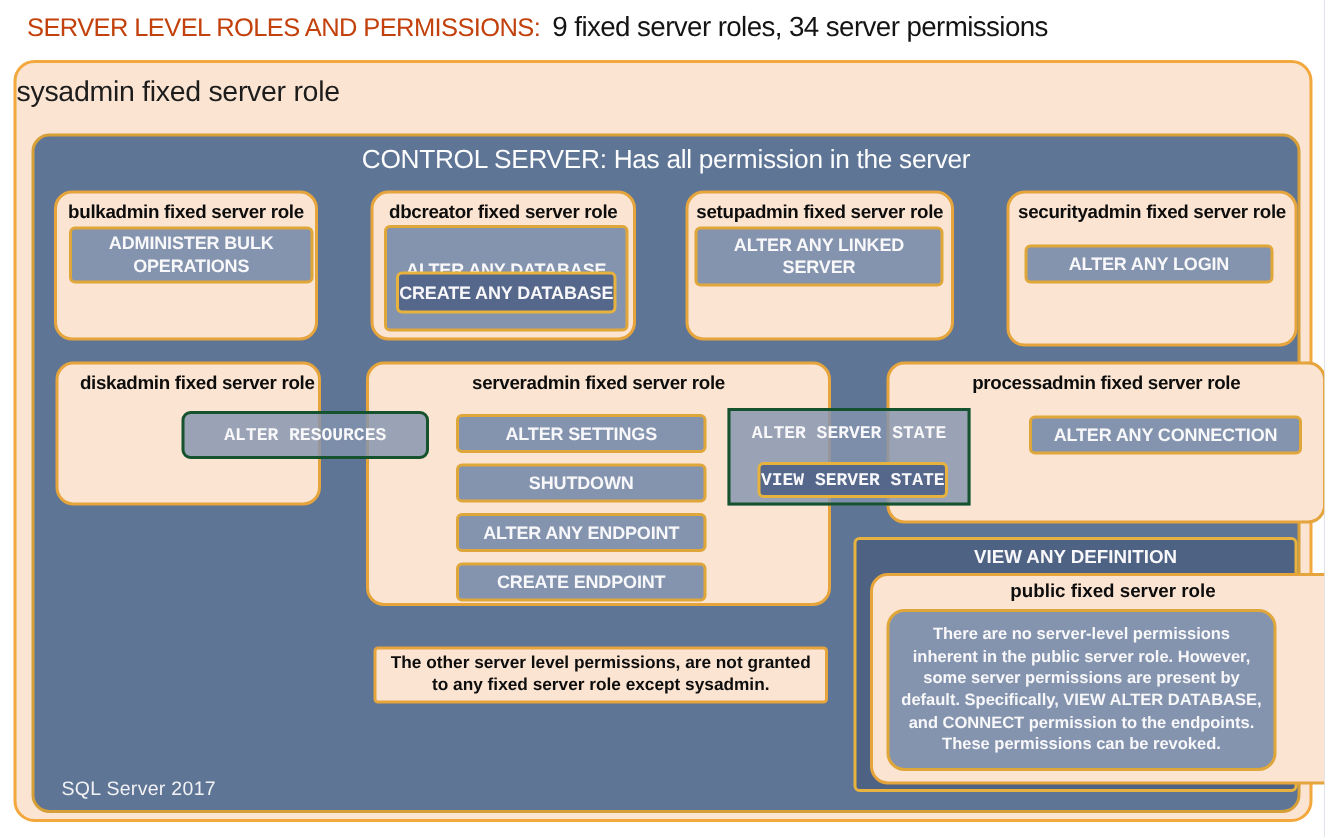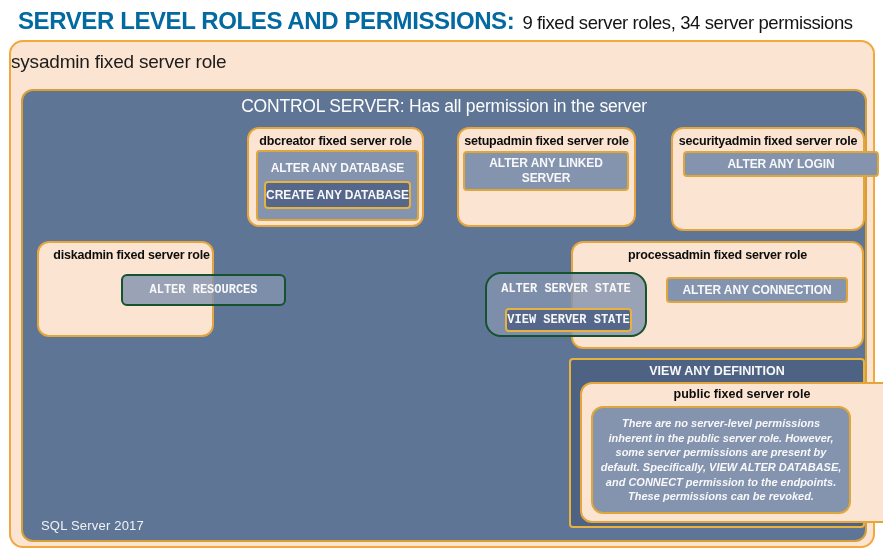--- a/index.html
+++ b/index.html
@@ -1,58 +1,58 @@
 <!DOCTYPE html>
 <html><head>
 <meta charset="utf-8">
 <style>
   * { margin:0; padding:0; box-sizing:border-box; }
   html,body { background:#fff; }
   body { font-family:"Liberation Sans", sans-serif; }
   .page { position:relative; width:883px; height:558px; background:#fff; overflow:hidden; }
 
   .page-title { position:absolute; left:18px; top:7px; white-space:nowrap; letter-spacing:-0.4px; }
-  .page-title .tb { font-weight:bold; font-size:24px; color:#0369a1; }
+  .page-title .tb { font-weight:normal; font-size:17px; color:#c2410c; }
   .page-title .ts { font-weight:normal; font-size:18.5px; color:#141414; margin-left:4px; }
 
   .sysadmin { position:absolute; left:9px; top:40px; width:866px; height:508px;
               background:#FBE4D1; border:2px solid #F2A83C; border-radius:14px; }
   .sysadmin-title { margin-top:9px; text-align:left; font-size:19px; color:#1c1c1c; letter-spacing:-0.2px; }
 
   .control { position:absolute; left:10px; top:47px; width:846px; height:453px;
              background:#5E7596; border:2px solid #D69F38; border-radius:12px; }
   .control-header { margin-top:5px; text-align:center; font-size:17.5px; color:#FDFDFD; letter-spacing:-0.2px; }
 
   .role { position:absolute; background:#FBE4D1; border:2px solid #E5A43C; border-radius:12px; }
   .role-title { margin-top:5px; text-align:center; font-weight:bold; font-size:12.5px; color:#0d0d0d; letter-spacing:-0.2px; }
 
   .perm { position:absolute; background:#8494AE; border:2px solid #DFA63A; border-radius:4px;
           color:#F8F8FA; font-weight:bold; font-size:12px; letter-spacing:-0.1px;
           display:flex; align-items:center; justify-content:center; text-align:center; line-height:1.25; }
-  .perm-top { align-items:flex-start; padding-top:9px; }
+  .perm-top { align-items:flex-start; padding-top:21px; }
   .perm-dark { position:absolute; background:#55688B; border:2px solid #E7B23E; border-radius:4px;
                color:#F8F8FA; font-weight:bold; font-size:12px;
                display:flex; align-items:center; justify-content:center; }
   .straddle { position:absolute; background:rgba(132,148,174,0.82); border:2px solid #14532d;
               border-radius:6px; color:#F8F8FA; font-weight:bold; font-size:12px; z-index:5;
               display:flex; align-items:center; justify-content:center;font-family:Liberation Mono, monospace; }
-  .straddle-tall { align-items:flex-start; padding-top:8px; border-radius:16px; }
+  .straddle-tall { align-items:flex-start; padding-top:8px; border-radius:0; }
 
   .warning { position:absolute; left:5px; right:5px; top:52px; text-align:center;
              color:#EE0000; font-weight:bold; font-size:11.5px; line-height:1.3; }
 
   .viewdef { position:absolute; background:#4E6384; border:2px solid #E7B23E; border-radius:4px; }
   .viewdef-title { margin-top:4px; text-align:center; font-weight:bold; font-size:12.5px; color:#F8F8FA; }
   .public-box { position:absolute; left:9px; top:22px; width:324px; height:141px;
                 background:#FBE4D1; border:2px solid #E5A43C; border-radius:12px; }
   .public-title { margin-top:3px; text-align:center; font-weight:bold; font-size:12.5px; color:#0d0d0d; }
   .public-desc { position:absolute; left:9px; top:22px; width:260px; height:108px;
                  background:#8494AE; border:2px solid #DFA63A; border-radius:12px;
                  color:#F8F8FA; font-weight:bold; font-size:11px; line-height:1.34;
-                 display:flex; align-items:center; justify-content:center; text-align:center; padding:2px 7px;font-style:italic; }
+                 display:flex; align-items:center; justify-content:center; text-align:center; padding:2px 7px; }
 
   .note { position:absolute; left:226px; top:340px; width:303px; height:38px;
           background:#FBE4D1; border:2px solid #E5A43C; border-radius:3px;
           display:flex; align-items:center; justify-content:center; text-align:center;
           font-weight:bold; font-size:11.5px; color:#0d0d0d; line-height:1.3; padding:0 6px; }
 
   .footer { position:absolute; left:18px; bottom:7px; color:#F2F2F4; font-size:13px; letter-spacing:0.2px; }
 </style>
 </head>
 <body>
@@ -63,61 +63,73 @@
     <span class="tb">SERVER LEVEL ROLES AND PERMISSIONS:</span>
     <span class="ts">9 fixed server roles, 34 server permissions</span>
   </div>
 
   <div class="sysadmin">
     <div class="sysadmin-title">sysadmin fixed server role</div>
 
     <div class="control">
       <div class="control-header">CONTROL SERVER: Has all permission in the server</div>
 
+      <div class="role" style="left:13px; top:36px; width:176px; height:100px;">
+        <div class="role-title">bulkadmin fixed server role</div>
+        <div class="perm" style="left:8px; top:22px; width:163px; height:38px;">ADMINISTER BULK OPERATIONS</div>
+      </div>
 
       <div class="role" style="left:224px; top:36px; width:177px; height:100px;">
         <div class="role-title">dbcreator fixed server role</div>
         <div class="perm perm-top" style="left:7px; top:21px; width:163px; height:71px;">
           <span>ALTER ANY DATABASE</span>
           <div class="perm-dark" style="left:6px; top:29px; width:147px; height:28px;">CREATE ANY DATABASE</div>
         </div>
       </div>
 
       <div class="role" style="left:434px; top:36px; width:179px; height:100px;">
         <div class="role-title">setupadmin fixed server role</div>
         <div class="perm" style="left:4px; top:22px; width:166px; height:40px;">ALTER ANY LINKED SERVER</div>
       </div>
 
       <div class="role" style="left:648px; top:36px; width:194px; height:104px;">
         <div class="role-title">securityadmin fixed server role</div>
-        <div class="perm" style="left:10px; top:22px; width:196px; height:26px;">ALTER ANY LOGIN</div>
+        <div class="perm" style="left:10px; top:34px; width:166px; height:26px;">ALTER ANY LOGIN</div>
       </div>
 
       <div class="role" style="left:14px; top:150px; width:177px; height:96px;padding-left:12px;">
         <div class="role-title">diskadmin fixed server role</div>
       </div>
       <div class="straddle" style="left:98px; top:183px; width:165px; height:32px;">ALTER RESOURCES</div>
 
+      <div class="role" style="left:221px; top:150px; width:310px; height:163px;">
+        <div class="role-title">serveradmin fixed server role</div>
+        <div class="perm" style="left:58px; top:33px; width:167px; height:26px;">ALTER SETTINGS</div>
+        <div class="perm" style="left:58px; top:66px; width:167px; height:26px;">SHUTDOWN</div>
+        <div class="perm" style="left:58px; top:99px; width:167px; height:26px;">ALTER ANY ENDPOINT</div>
+        <div class="perm" style="left:58px; top:132px; width:167px; height:26px;">CREATE ENDPOINT</div>
+      </div>
 
       <div class="straddle straddle-tall" style="left:462px; top:181px; width:162px; height:65px;">
         <span>ALTER SERVER STATE</span>
         <div class="perm-dark" style="left:18px; top:34px; width:127px; height:24px;">VIEW SERVER STATE</div>
       </div>
 
-      <div class="role" style="left:548px; top:150px; width:293px; height:108px;">
+      <div class="role" style="left:568px; top:150px; width:293px; height:108px;">
         <div class="role-title">processadmin fixed server role</div>
         <div class="perm" style="left:93px; top:34px; width:182px; height:26px;">ALTER ANY CONNECTION</div>
       </div>
 
       <div class="viewdef" style="left:546px; top:267px; width:296px; height:170px;">
         <div class="viewdef-title">VIEW ANY DEFINITION</div>
         <div class="public-box">
           <div class="public-title">public fixed server role</div>
           <div class="public-desc">There are no server-level permissions inherent in the public server role. However, some server permissions are present by default. Specifically, VIEW ALTER DATABASE, and CONNECT permission to the endpoints. These permissions can be revoked.</div>
         </div>
       </div>
 
+      <div class="note">The other server level permissions, are not granted to any fixed server role except sysadmin.</div>
 
       <div class="footer">SQL Server 2017</div>
     </div>
   </div>
 
 </div>
 
 </body></html>

